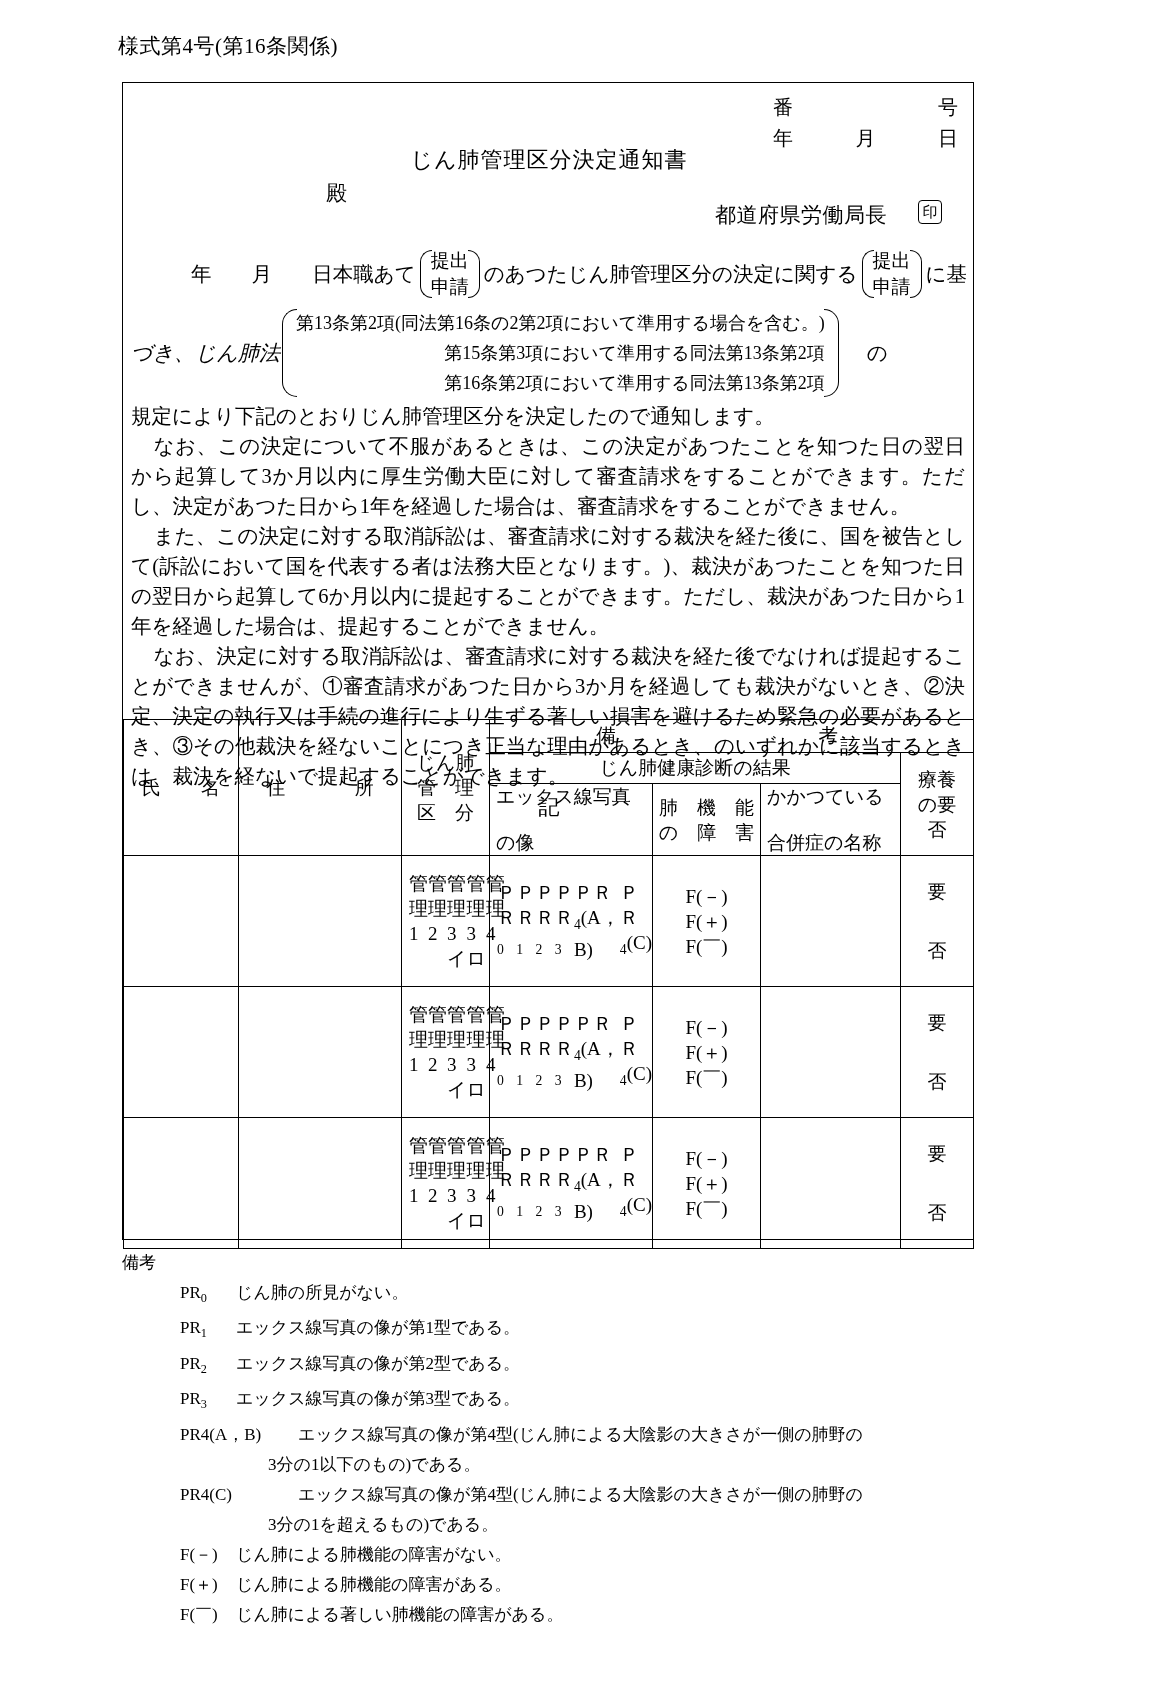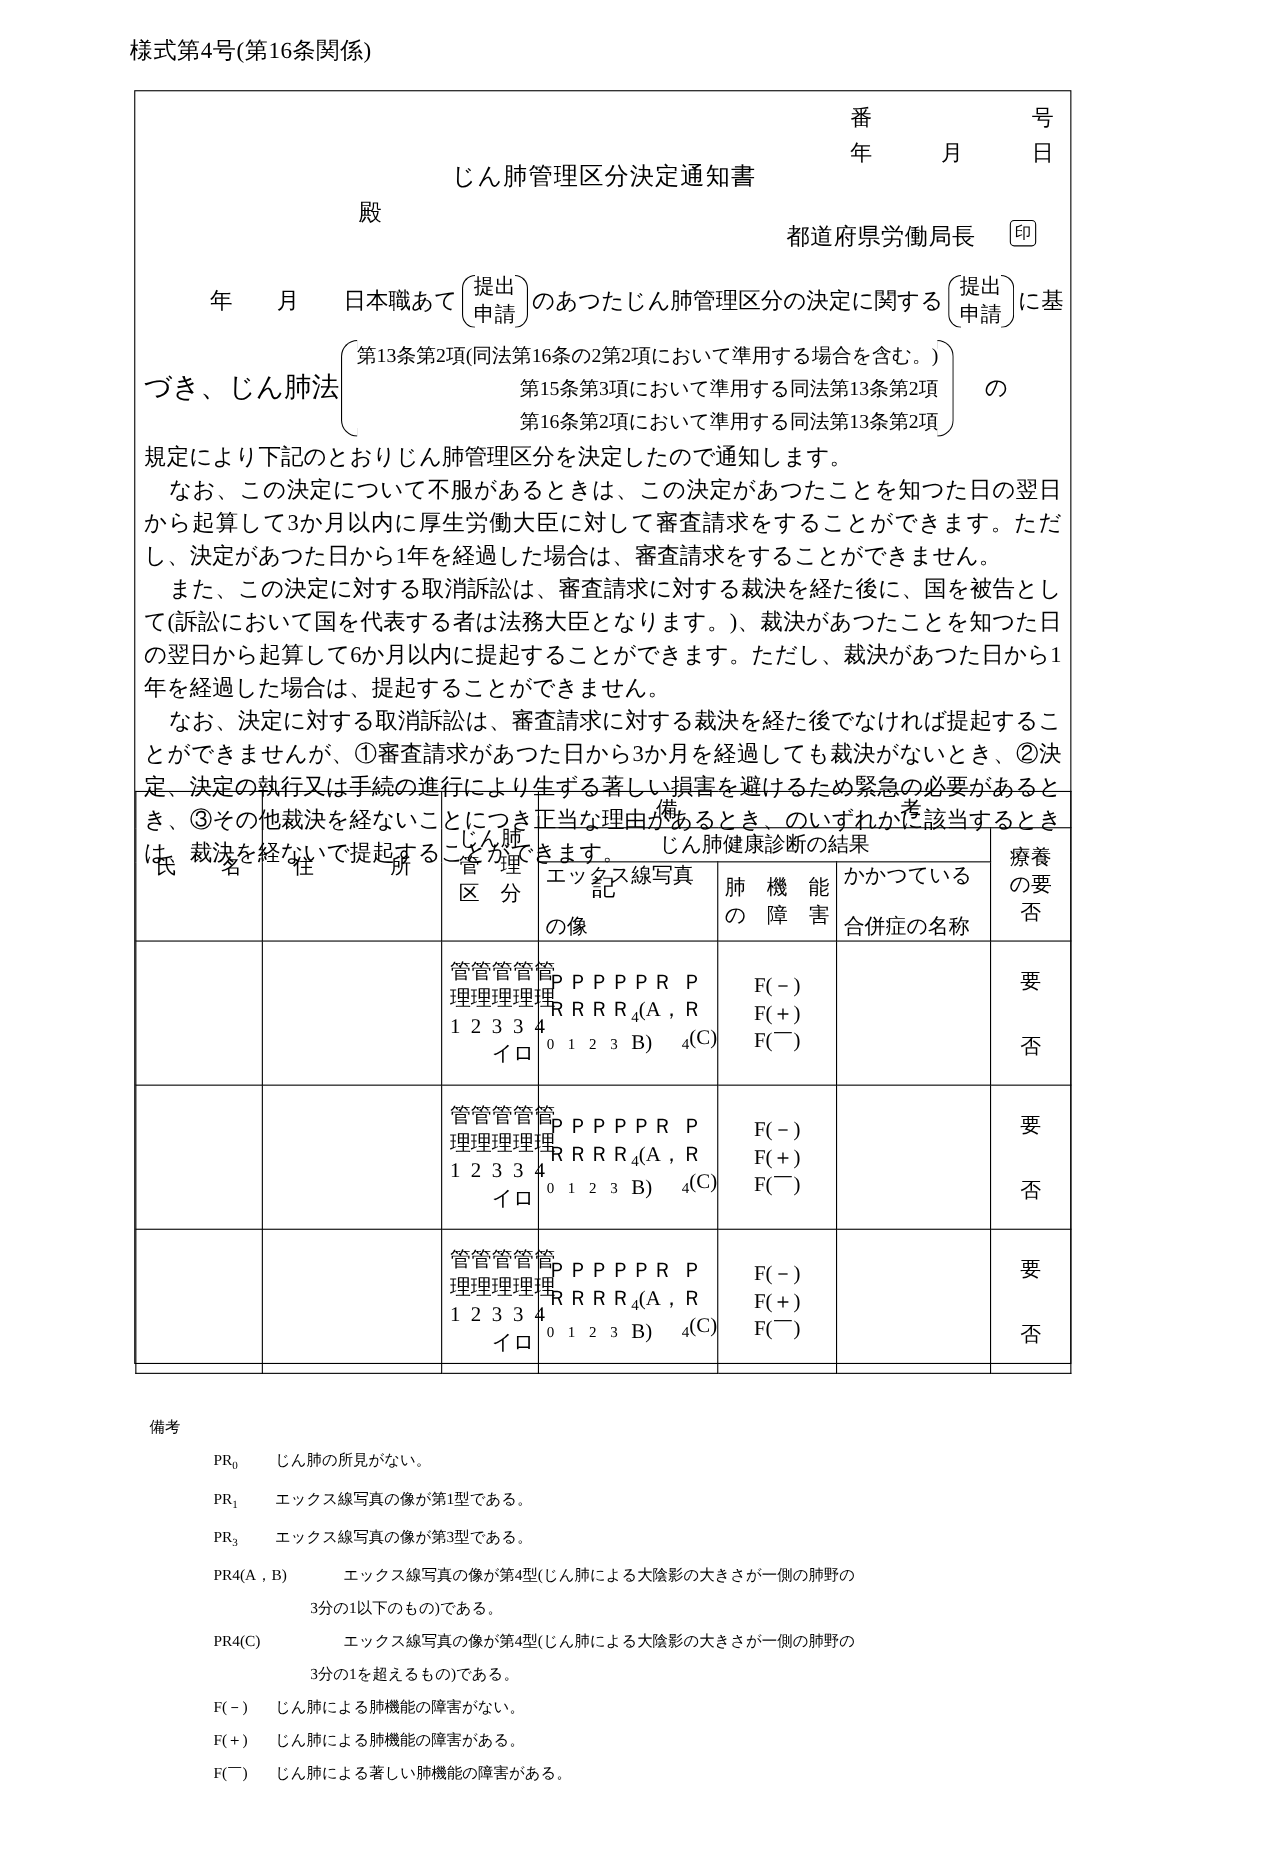--- a/index.html
+++ b/index.html
@@ -156,21 +156,22 @@
 
   
   .law-row {
     display: flex;
     align-items: center;
     white-space: nowrap;
     padding-left: 0;
     height: 96px;
   }
   .law-lead {
-    font-size: 25px;
+    font-size: 21px;
+    font-style: italic;
   }
   .brace3 {
     display: inline-flex;
     align-items: center;
     position: relative;
     padding: 0 14px;
     margin-left: 2px;
   }
   .brace3::before, .brace3::after {
     content: "";
@@ -297,26 +298,25 @@
     justify-content: space-around;
     align-items: center;
     height: 118px;
     font-size: 19px;
   }
   .sub { font-size: 0.72em; vertical-align: sub; }
 
   
   .remarks {
     position: absolute;
-    left: 136px;
+    left: 122px;
     top: 1248px;
     width: 880px;
-    font-size: 14px;
+    font-size: 17px;
     line-height: 30px;
-    margin-top: 36px;
   }
   .rm-head {
     display: flex;
     white-space: nowrap;
   }
   .rm-head .lbl { width: 78px; }
   .rm-item {
     display: flex;
     padding-left: 58px;
     white-space: nowrap;
@@ -583,20 +583,24 @@
     <div id="remarks-list">
         <div class="rm-item">
           <span class="code">PR<span class="sub">0</span></span>
           <span class="txt">じん肺の所見がない。</span>
         </div>
         <div class="rm-item">
           <span class="code">PR<span class="sub">1</span></span>
           <span class="txt">エックス線写真の像が第1型である。</span>
         </div>
         <div class="rm-item">
+          <span class="code">PR<span class="sub">2</span></span>
+          <span class="txt">エックス線写真の像が第2型である。</span>
+        </div>
+        <div class="rm-item">
           <span class="code">PR<span class="sub">3</span></span>
           <span class="txt">エックス線写真の像が第3型である。</span>
         </div>
         <div class="rm-item">
           <span class="code wide">PR4(A，B)</span>
           <span class="txt">エックス線写真の像が第4型(じん肺による大陰影の大きさが一側の肺野の</span>
         </div>
         <div class="rm-cont">3分の1以下のもの)である。</div>
         <div class="rm-item">
           <span class="code wide">PR4(C)</span>

